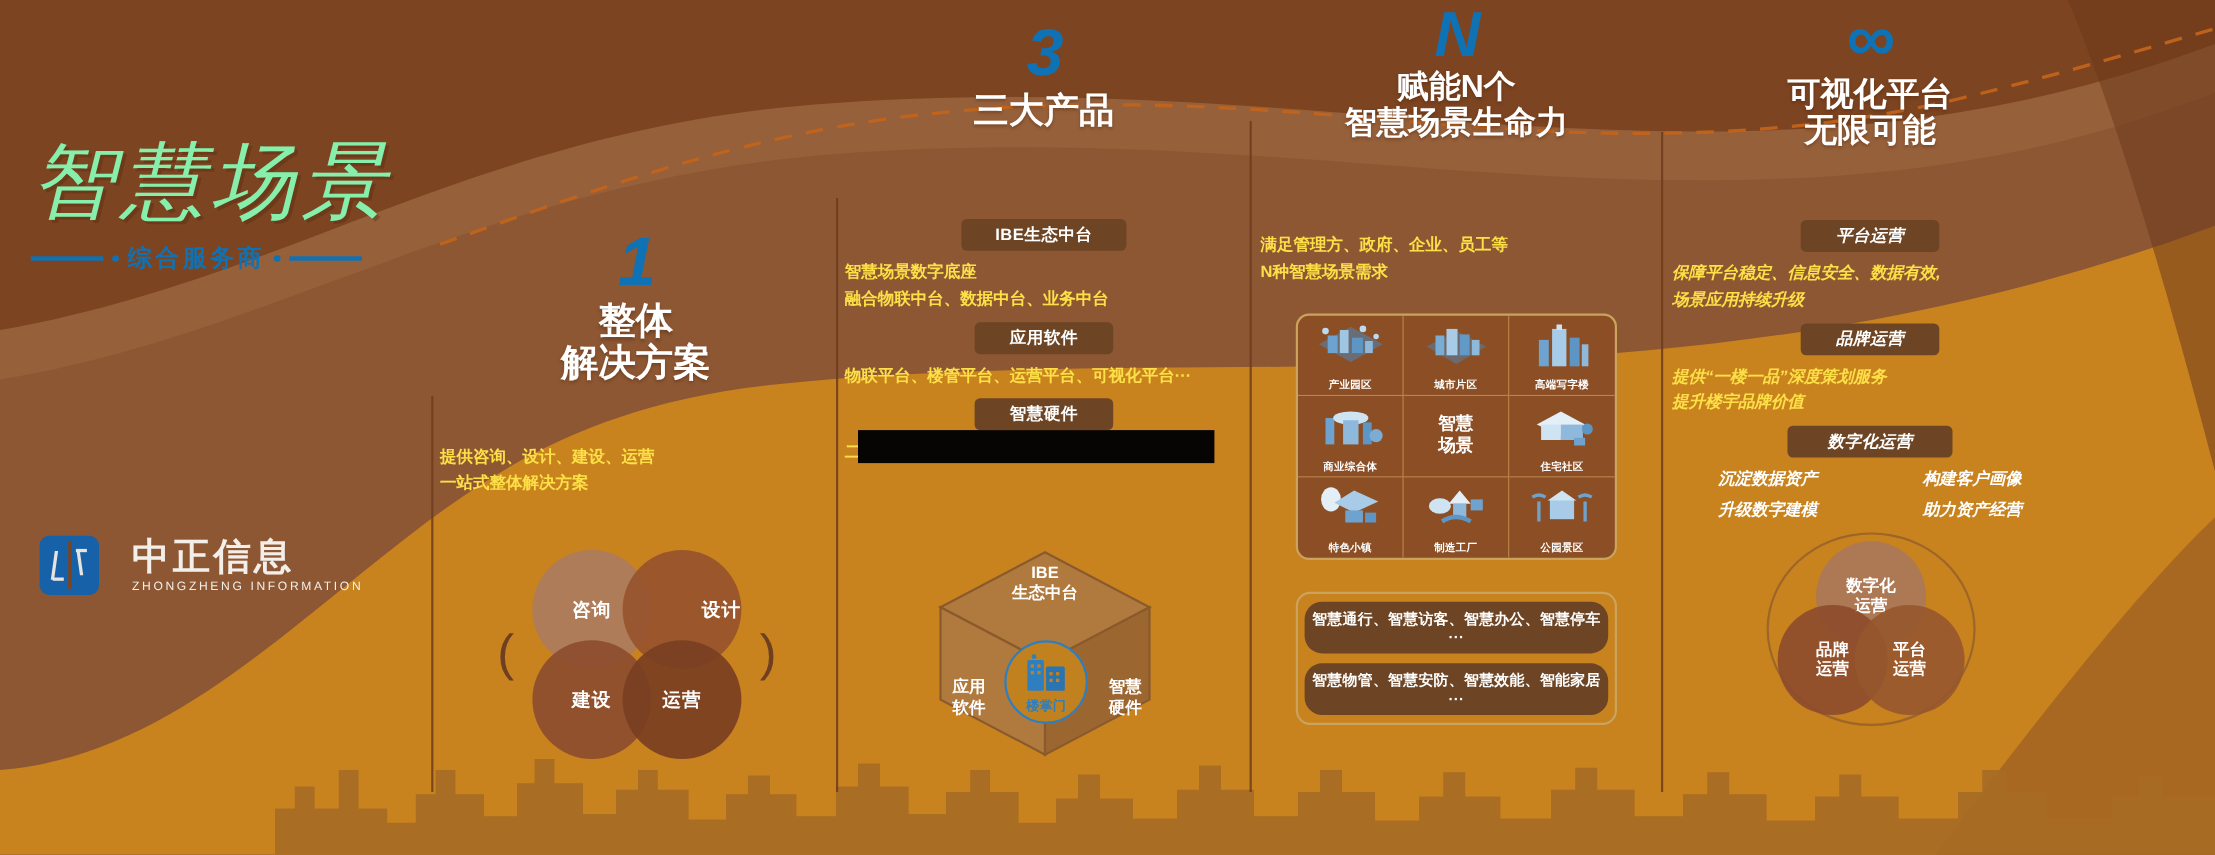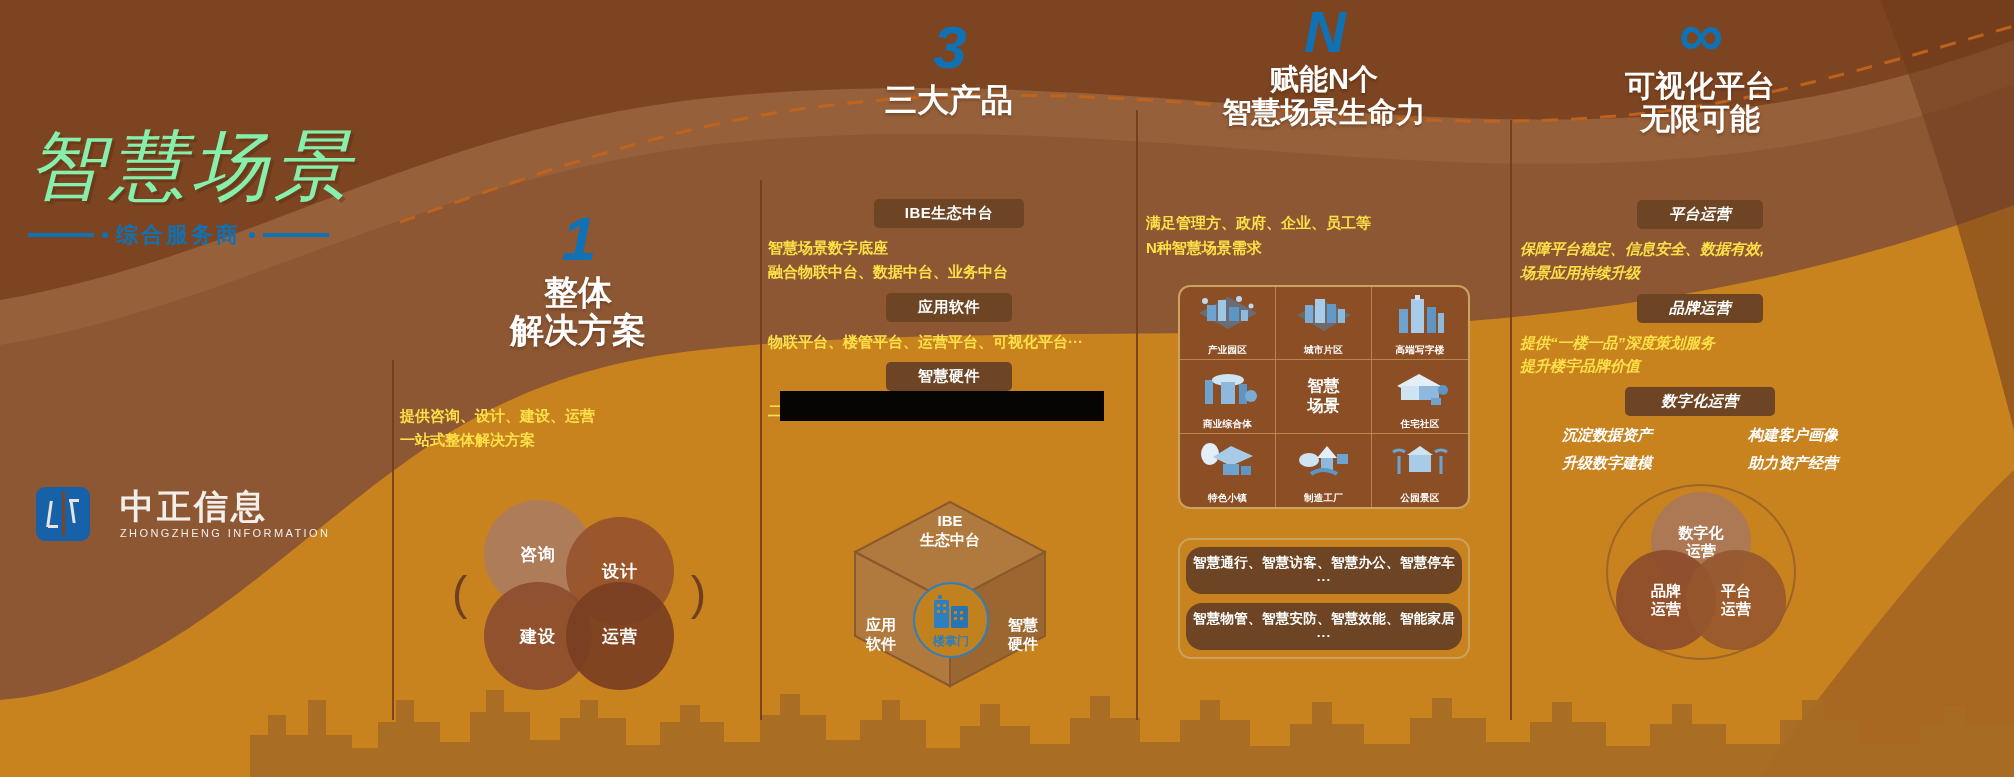--- a/index.html
+++ b/index.html
@@ -69,21 +69,21 @@
   }
 
   
   .quad { position:absolute; width:190px; height:190px; }
   .quad .c {
     position:absolute; width:108px; height:108px; border-radius:50%;
     display:flex; align-items:center; justify-content:center;
     color:#fff; font-weight:bold; font-size:17px; letter-spacing:1px;
   }
   .quad .c1 { left:0;   top:0;   background:rgba(172,124,94,.93); }
-  .quad .c2 { left:82px;top:17px;   background:rgba(150,82,44,.9); }
+  .quad .c2 { left:82px;top:0;   background:rgba(150,82,44,.9);justify-content:flex-end; }
   .quad .c3 { left:0;   top:82px;background:rgba(141,78,46,.93); }
   .quad .c4 { left:82px;top:82px;background:rgba(121,63,34,.92); }
   .brk { position:absolute; color:#6e4020; font-size:46px; line-height:1; font-weight:300; }
 
   
   .cube { position:absolute; width:220px; height:200px; }
   .cube svg { position:absolute; inset:0; }
   .cube .lbl { position:absolute; color:#fff; font-weight:bold; font-size:15px; text-align:center; line-height:1.25; }
   .cube .lbl.top   { left:0; top:18px;  width:220px; }
   .cube .lbl.left  { left:8px;  top:122px; width:66px; }

